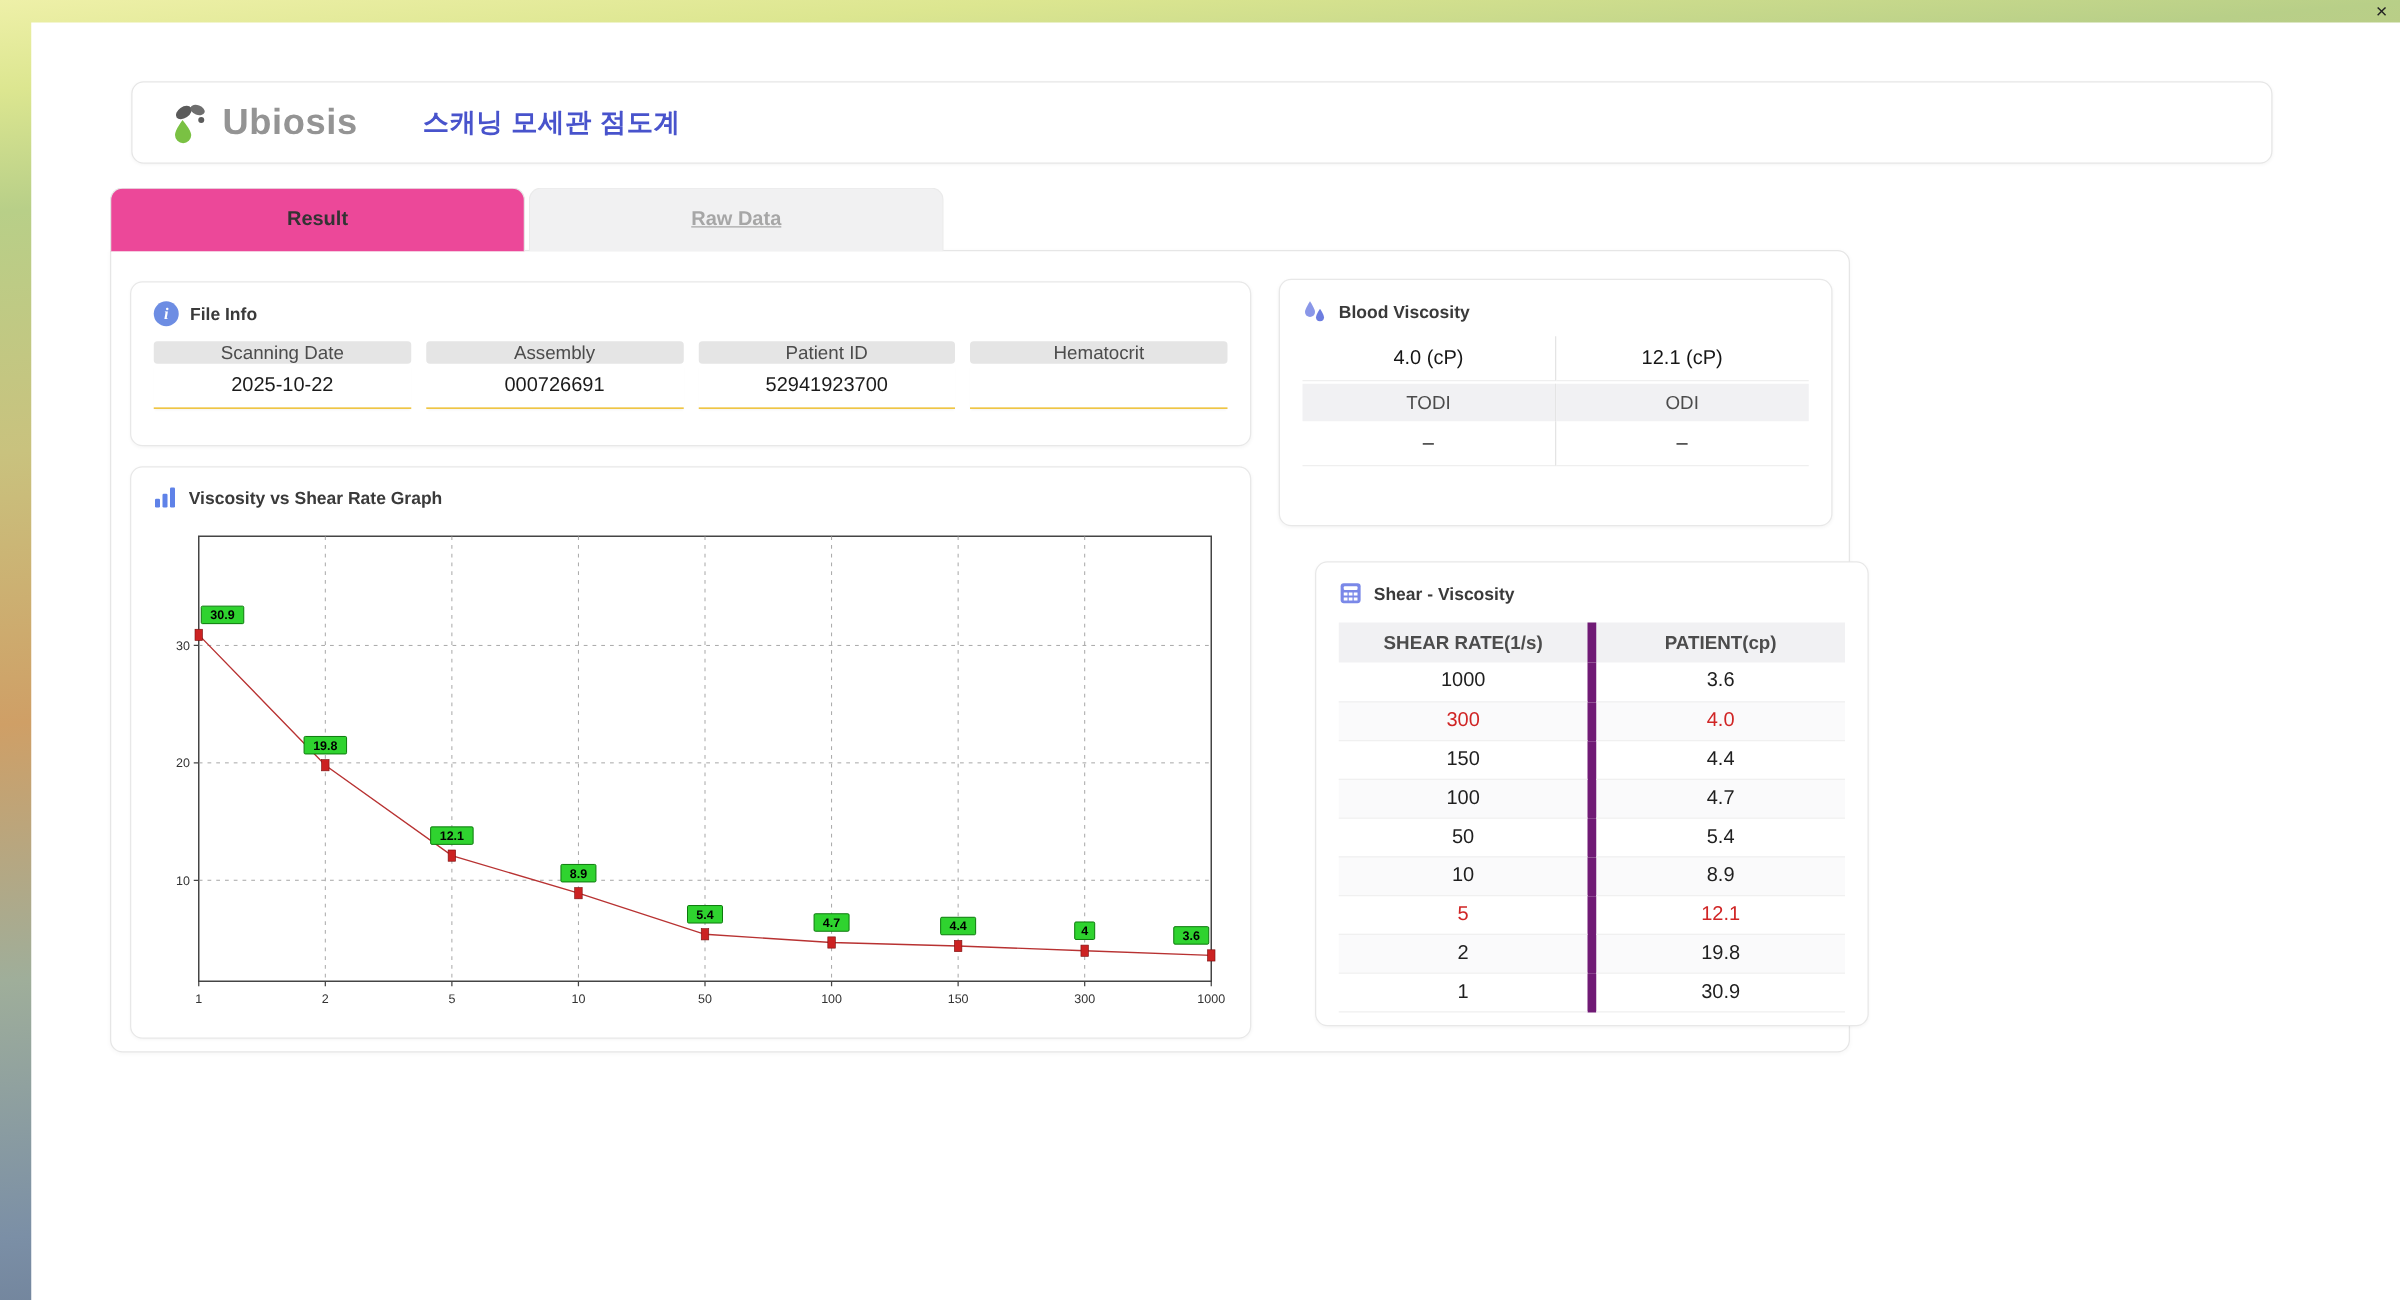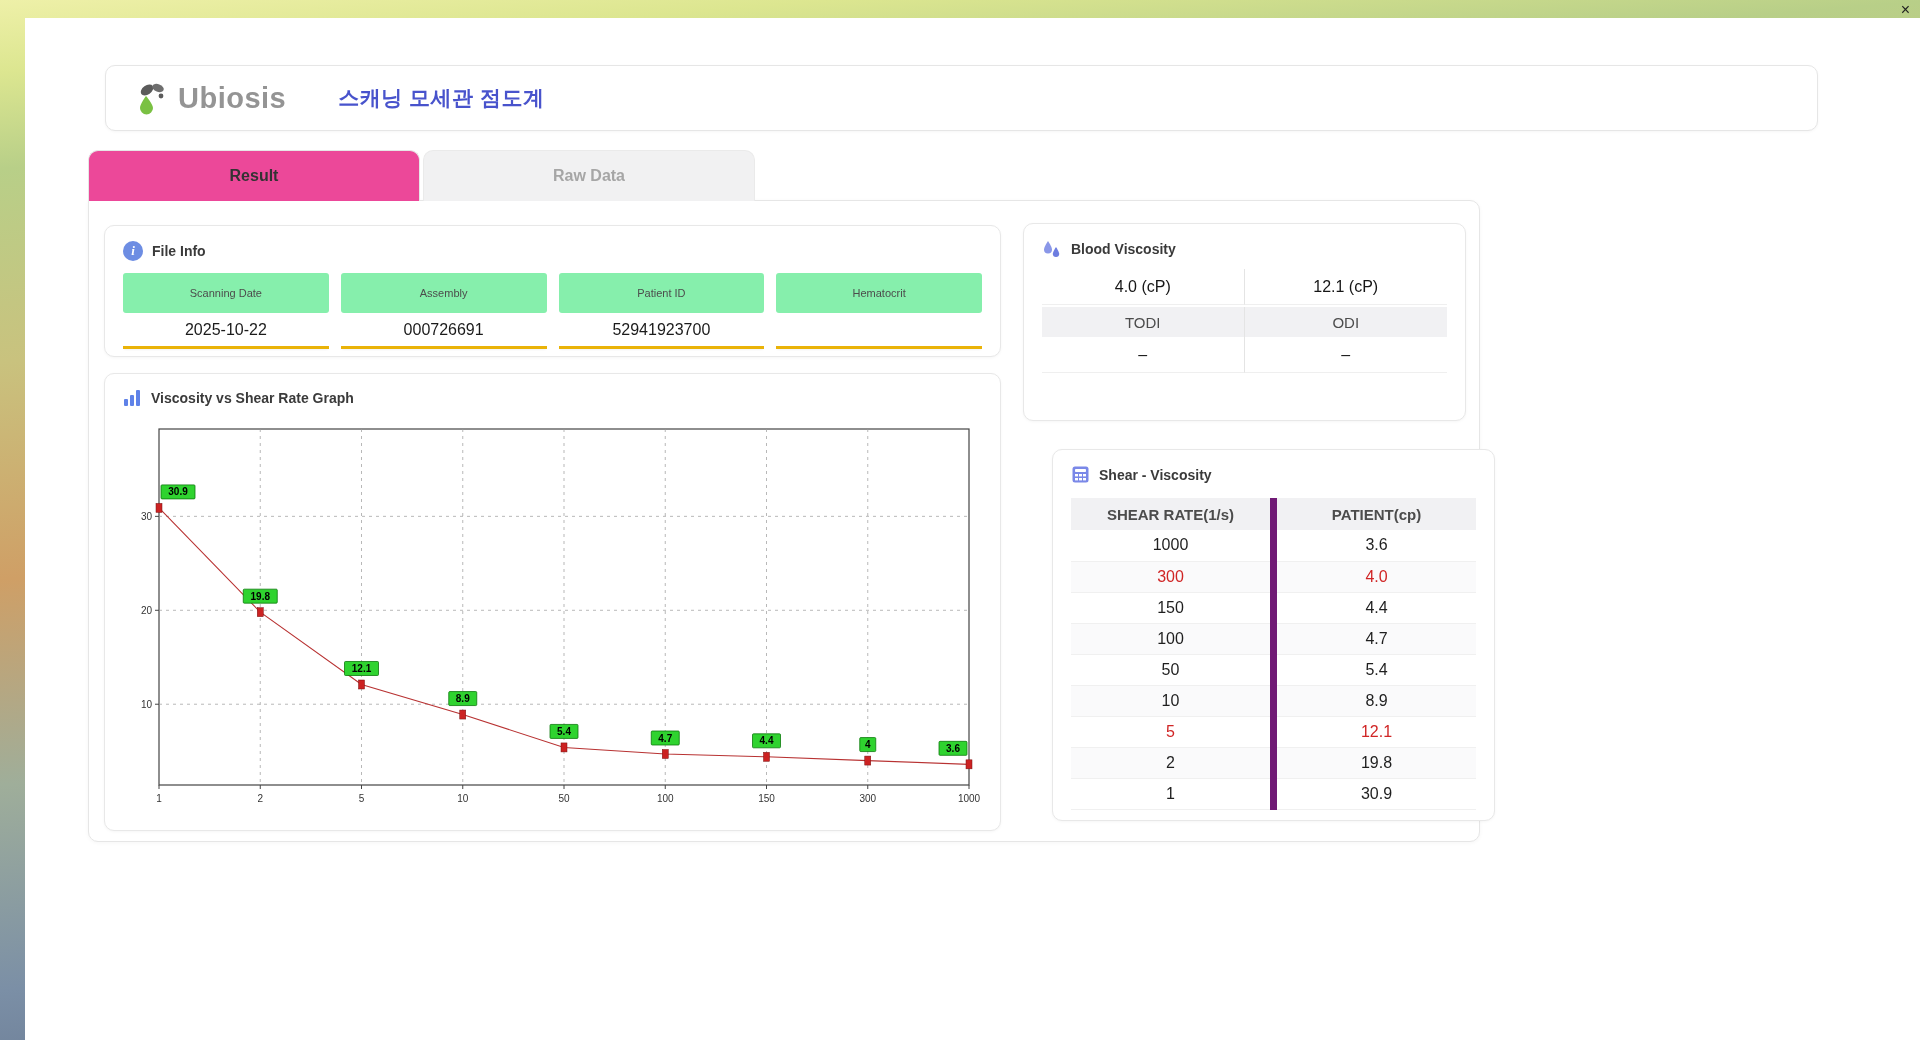--- a/index.html
+++ b/index.html
@@ -20,21 +20,21 @@
   .logo { display:flex; align-items:center; gap:6px; }
   .logo-text { font-size:29px; font-weight:600; color:#949494; letter-spacing:0.5px; }
   .app-title { margin-left:52px; font-size:21px; font-weight:700; color:#4853cc; letter-spacing:0.5px; }
 
   
   .tabs { position:absolute; left:63px; top:132px; display:flex; z-index:3; }
   .tab { width:332px; height:51px; display:flex; align-items:center; justify-content:center;
     font-size:16px; font-weight:700; border:1px solid #e6e6e6; border-bottom:none;
     border-radius:10px 10px 0 0; cursor:pointer; }
   .tab.active { background:#ec4899; color:#333; }
-  .tab.inactive { background:#f1f1f2; color:#a6a6a6; margin-left:3px; border-color:#eaeaea; font-weight:600; }
+  .tab.inactive { background:#f1f1f2; color:#a6a6a6; margin-left:3px; border-color:#eaeaea; font-weight:600;text-decoration:underline; }
 
   
   .main-card { position:absolute; left:63px; top:182px; width:1392px; height:642px;
     border:1px solid #e6e6e6; border-radius:0 10px 10px 10px; background:#fff; z-index:2;
     box-shadow:0 1px 4px rgba(0,0,0,0.04); }
 
   .card { position:absolute; background:#fff; border:1px solid #e8e8e8; border-radius:10px;
     box-shadow:0 1px 3px rgba(0,0,0,0.04); }
   .card-header { display:flex; align-items:center; gap:9px; padding:15px 18px 10px 18px; }
   .card-title { font-size:14px; font-weight:700; color:#3a3a3a; }
@@ -44,24 +44,24 @@
   .blood-card { left:934px; top:22px; width:443px; height:198px; }
   .shear-card { left:950px; top:248px; width:443px; height:372px;margin-left:13px; }
 
   .info-circle { width:20px; height:20px; border-radius:50%; background:#6d8de3; color:#fff;
     display:flex; align-items:center; justify-content:center; font-size:13px; font-weight:700;
     font-family:"Liberation Serif", serif; font-style:italic; }
 
   
   .fields { display:flex; gap:12px; padding:2px 18px 0 18px; }
   .field { flex:1; }
-  .field-label { background:#86efac; height:40px; display:flex; align-items:center; justify-content:center;
-    font-size:11px; color:#4c4c4c; border-radius:3px; }
+  .field-label { background:#e5e5e5; height:18px; display:flex; align-items:center; justify-content:center;
+    font-size:15px; color:#4c4c4c; border-radius:3px; }
   .field-value { height:36px; display:flex; align-items:center; justify-content:center;
-    font-size:16px; color:#1b1b1b; border-bottom:3px solid #eab308;
+    font-size:16px; color:#1b1b1b; border-bottom:1px solid #eab308;
     box-shadow:0 2px 2px -1px rgba(0,0,0,0.05); }
 
   
   .bv-grid { padding:0 18px; }
   .bv-row { display:grid; grid-template-columns:1fr 1fr; }
   .bv-label { background:#f1f1f3; height:30px; display:flex; align-items:center; justify-content:center;
     font-size:15px; color:#4c4c4c; }
   .bv-label.first, .bv-value.first { border-right:1px solid #e4e4e4; }
   .bv-value { height:36px; display:flex; align-items:center; justify-content:center;
     font-size:16px; color:#161616; border-bottom:1px solid #efefef; }

